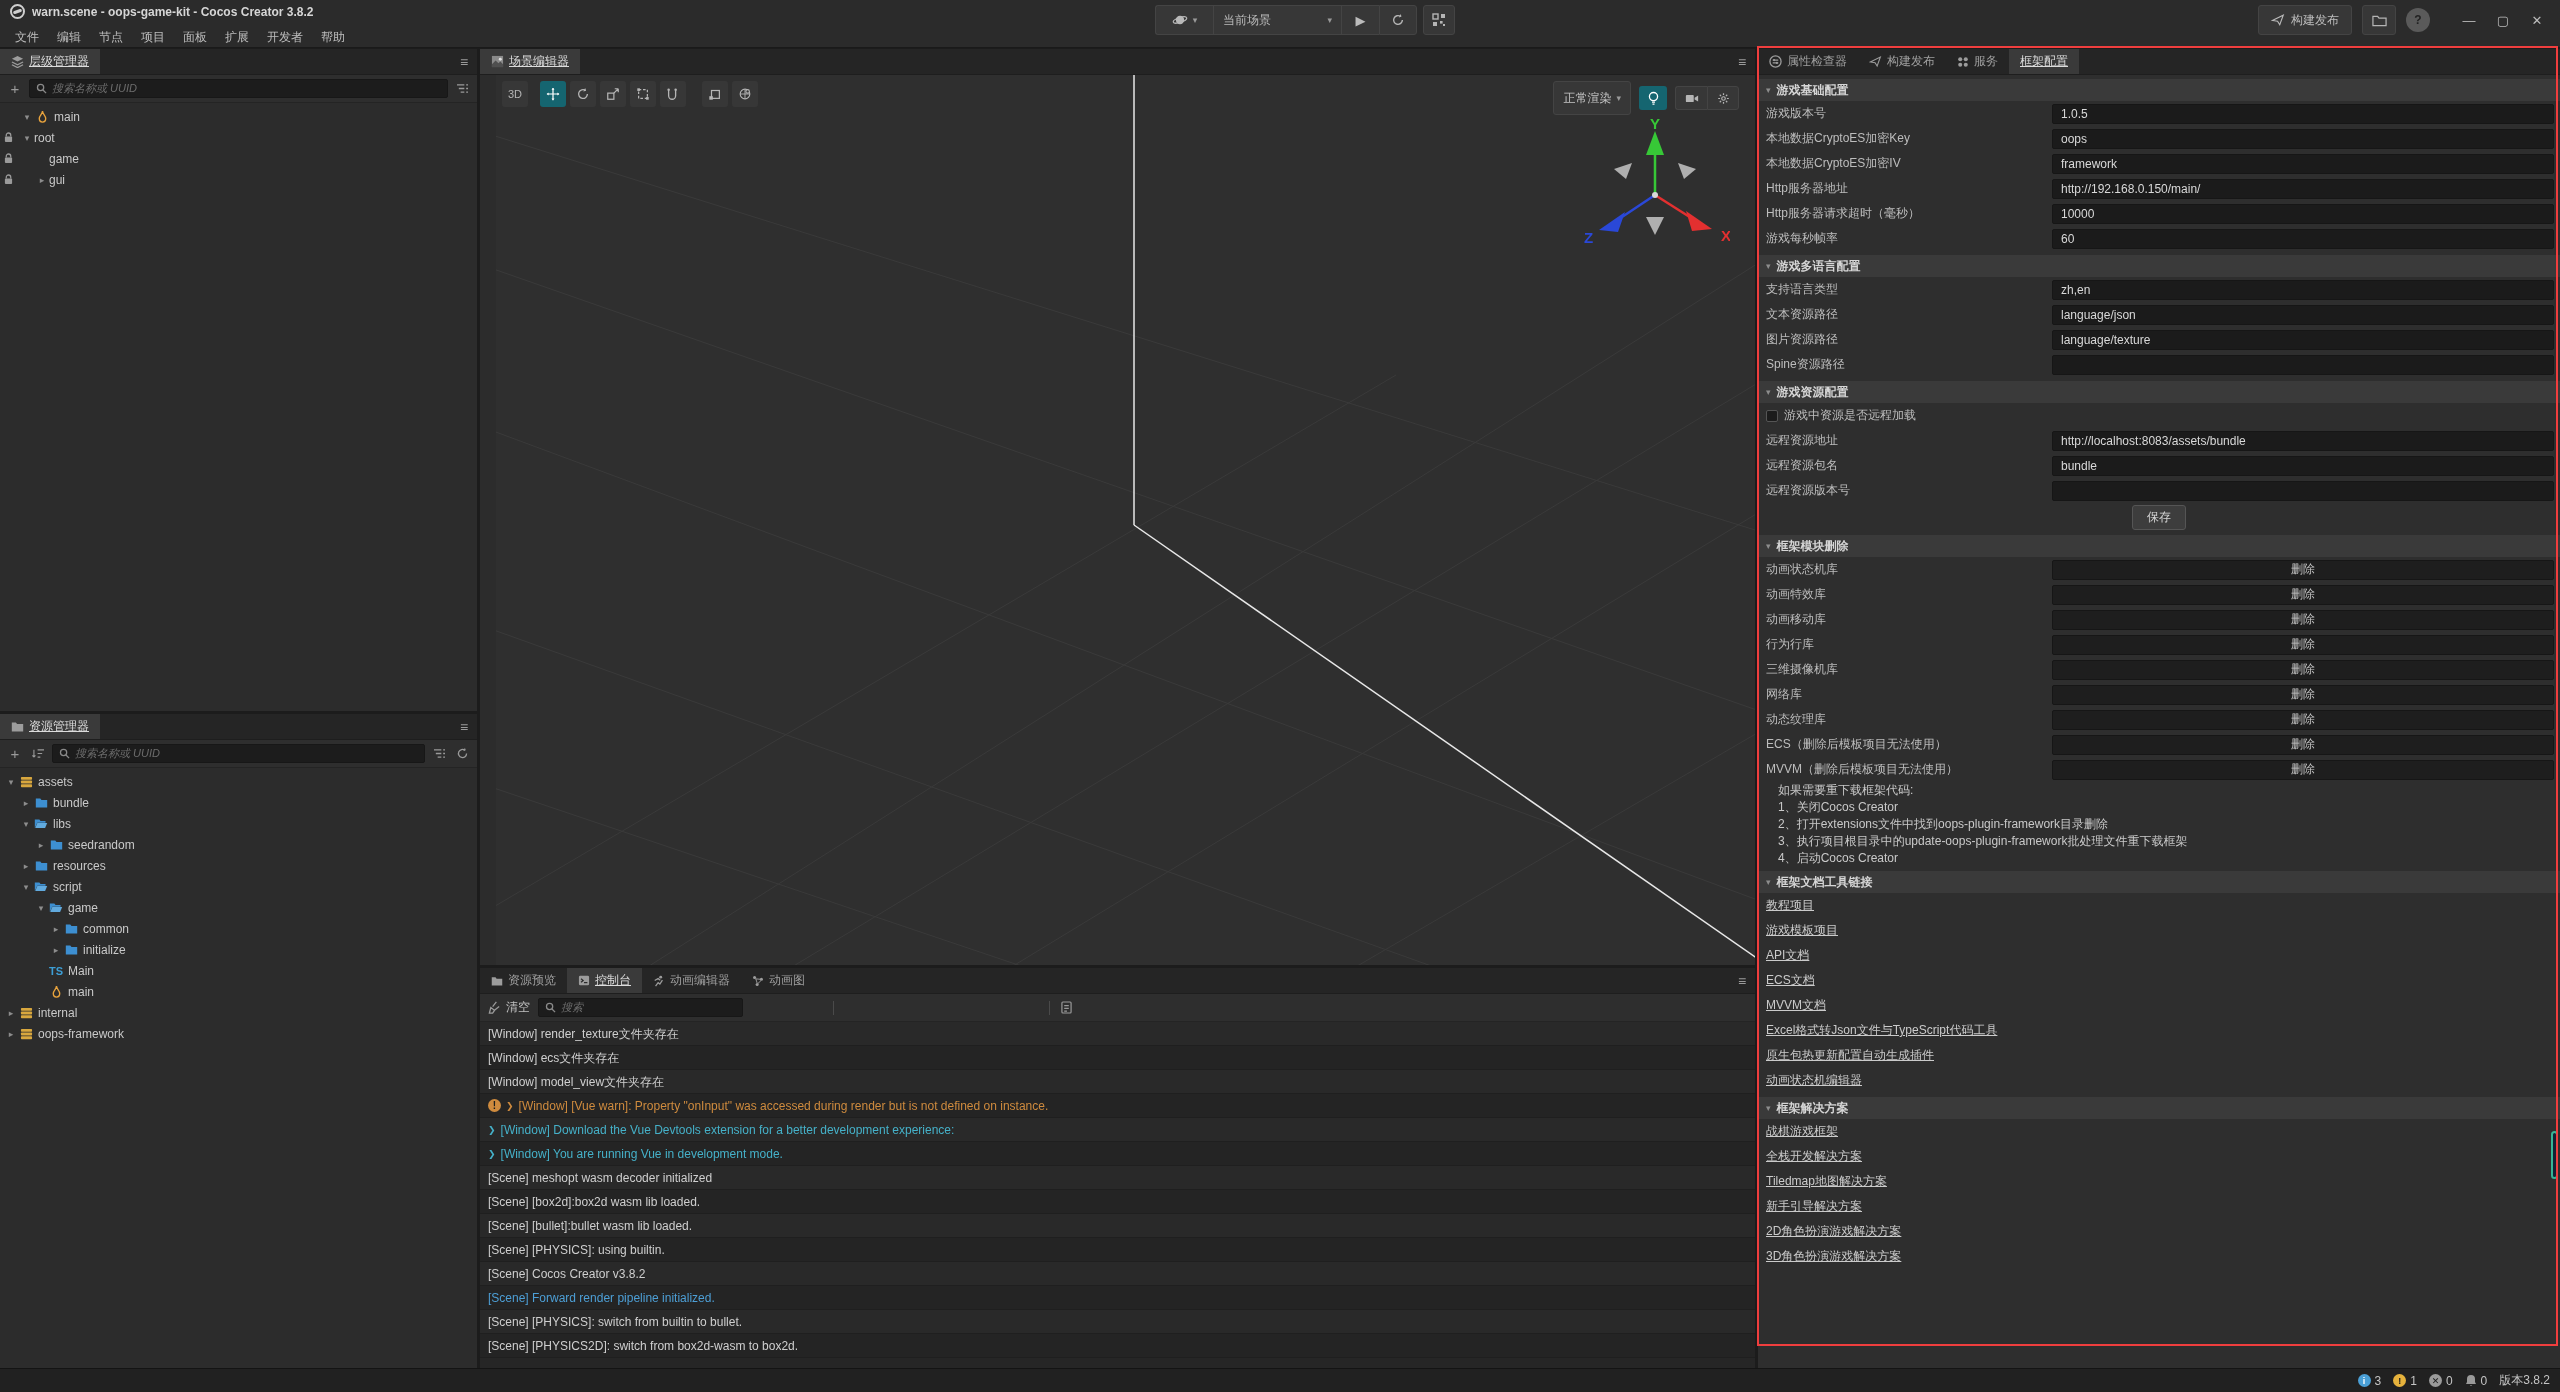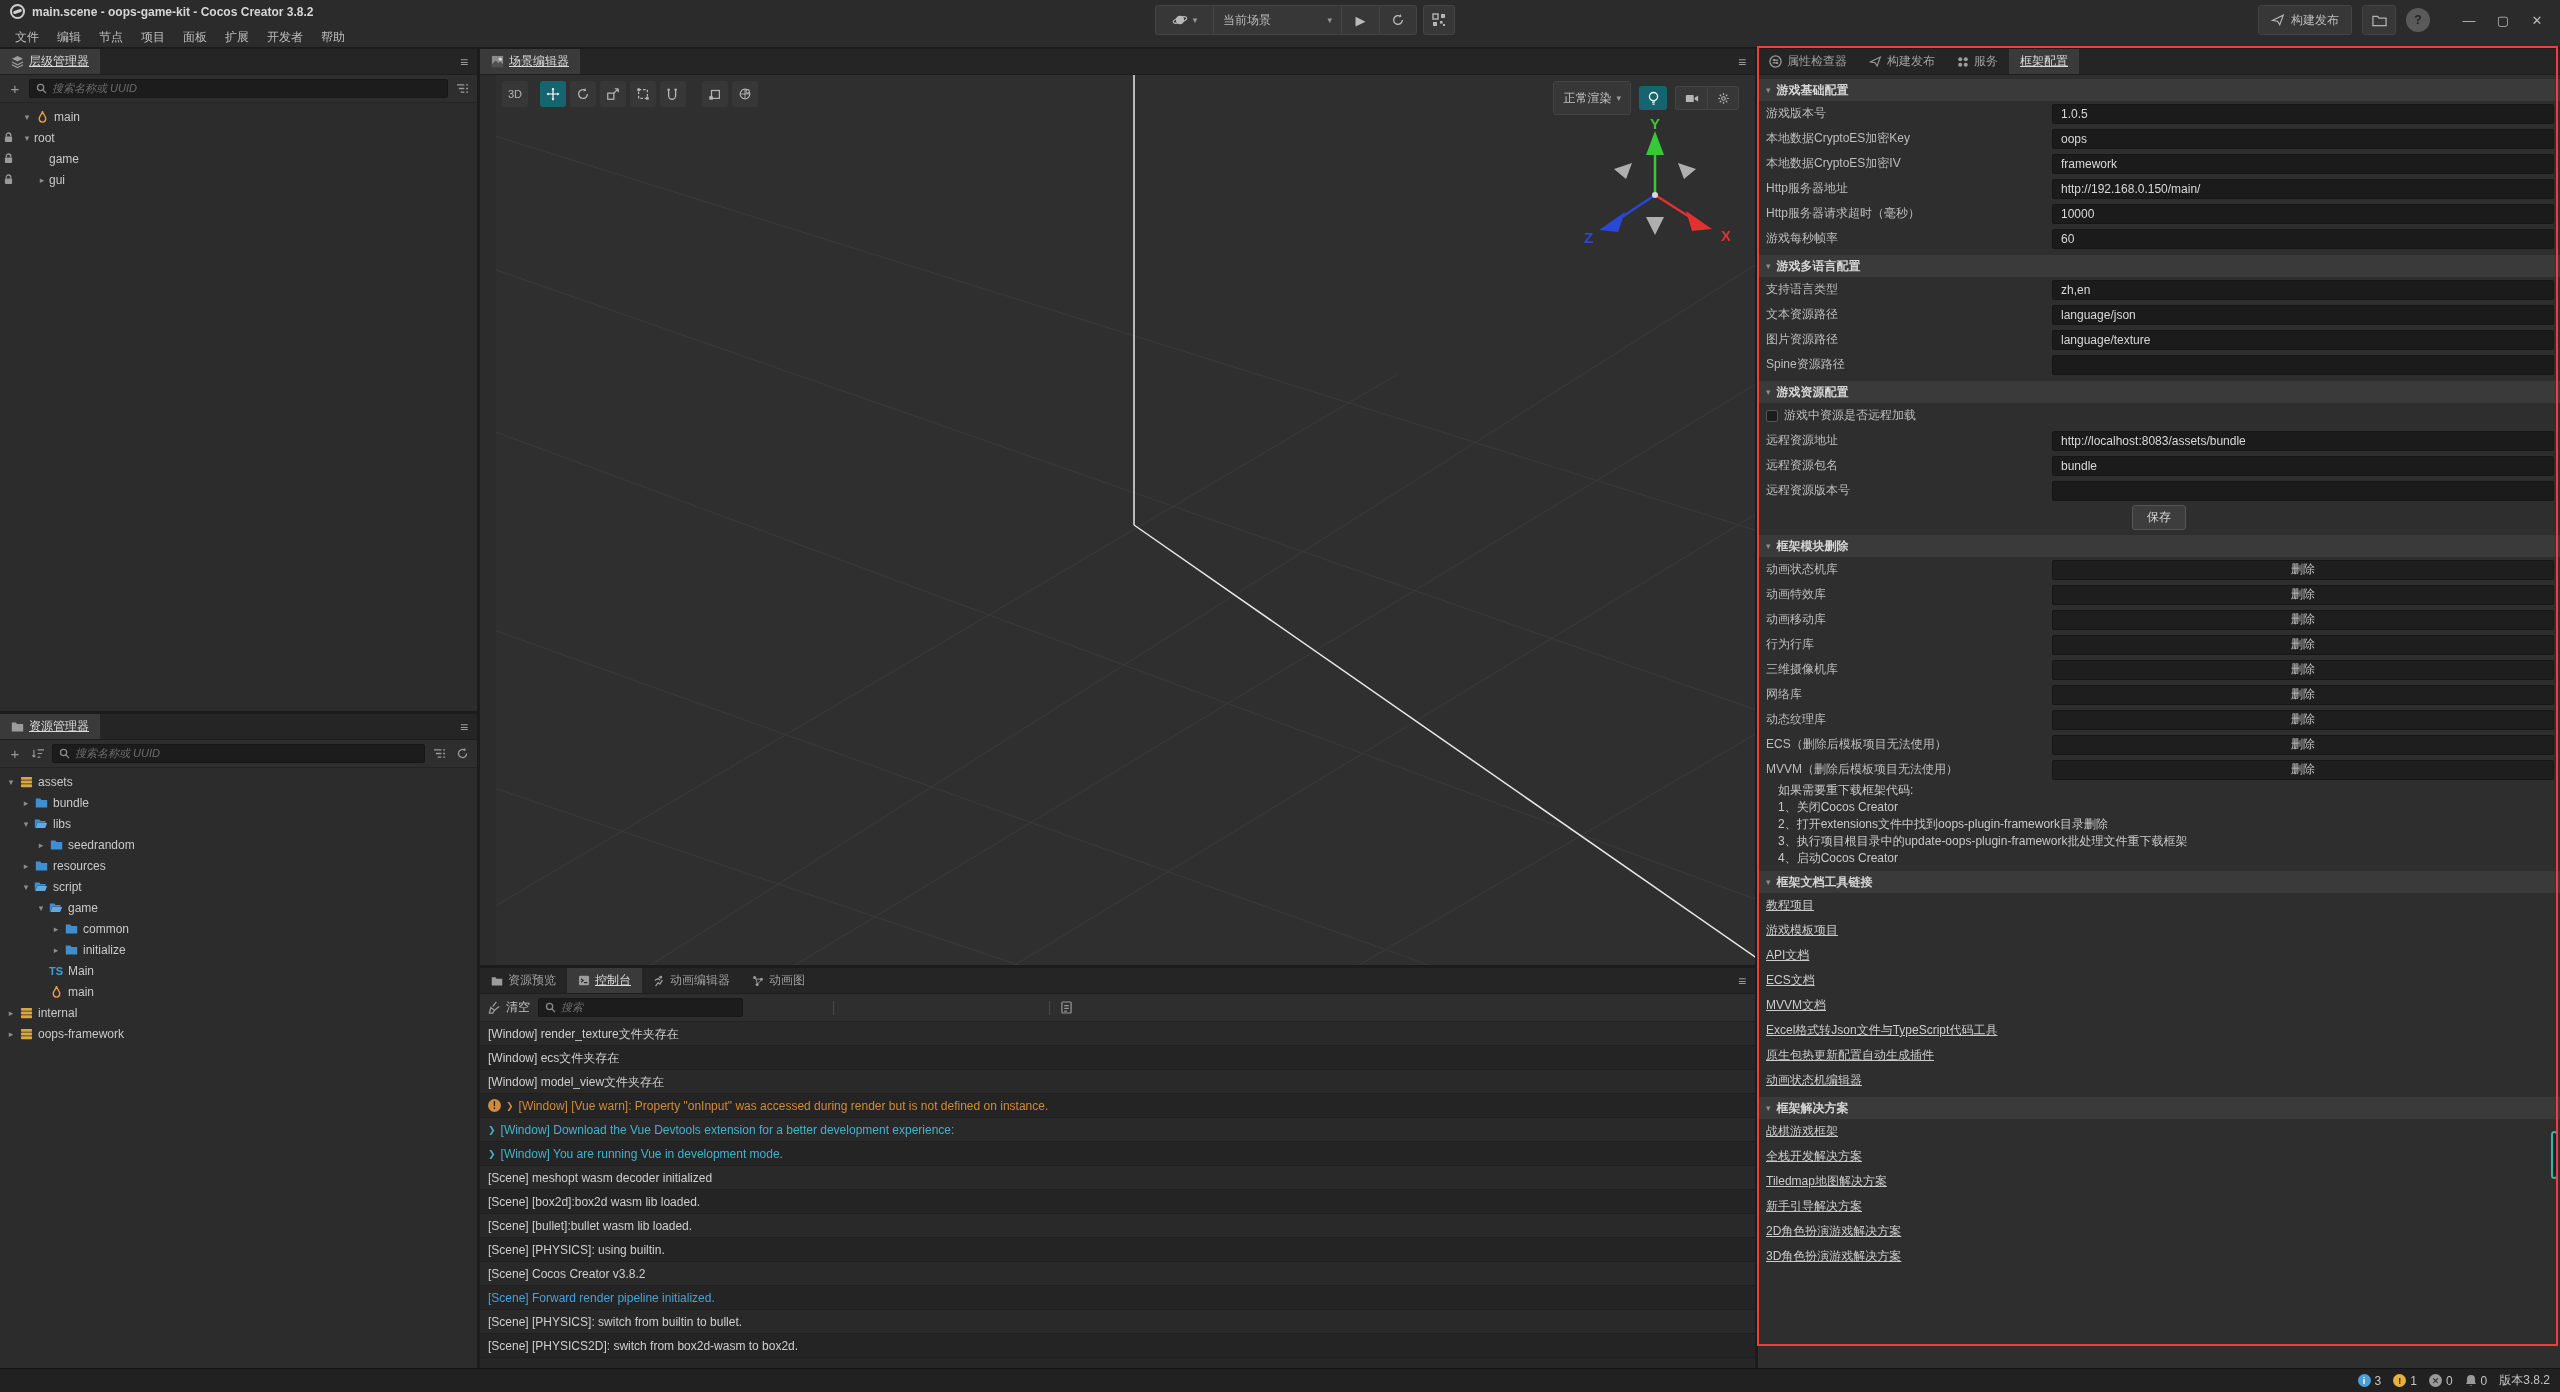--- a/index.html
+++ b/index.html
@@ -96,21 +96,21 @@
   svg { display:block; }
 </style>
 </head>
 <body>
 
 <div class="app">
 
   <div class="titlebar">
     <div class="tb-title">
       <span class="logo"></span>
-      <span>main.scene - oops-game-kit - Cocos Creator 3.8.2</span>
+      <span>warn.scene - oops-game-kit - Cocos Creator 3.8.2</span>
     </div>
     <div class="menubar" id="menubar">
         <div class="menu-item">文件</div>
         <div class="menu-item">编辑</div>
         <div class="menu-item">节点</div>
         <div class="menu-item">项目</div>
         <div class="menu-item">面板</div>
         <div class="menu-item">扩展</div>
         <div class="menu-item">开发者</div>
         <div class="menu-item">帮助</div>

